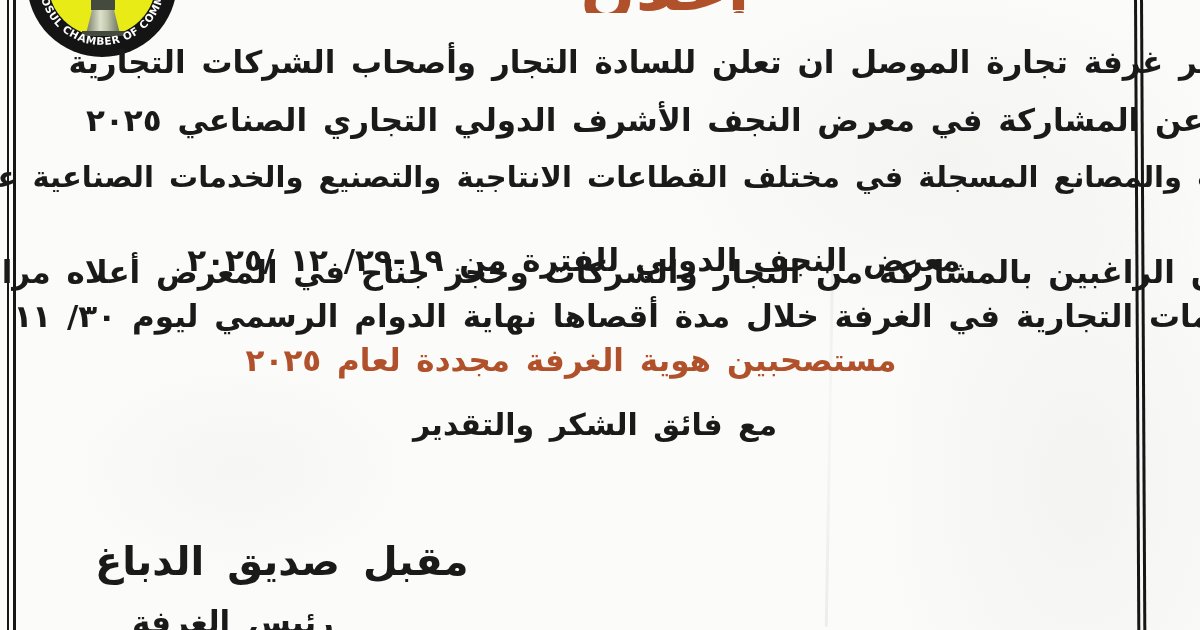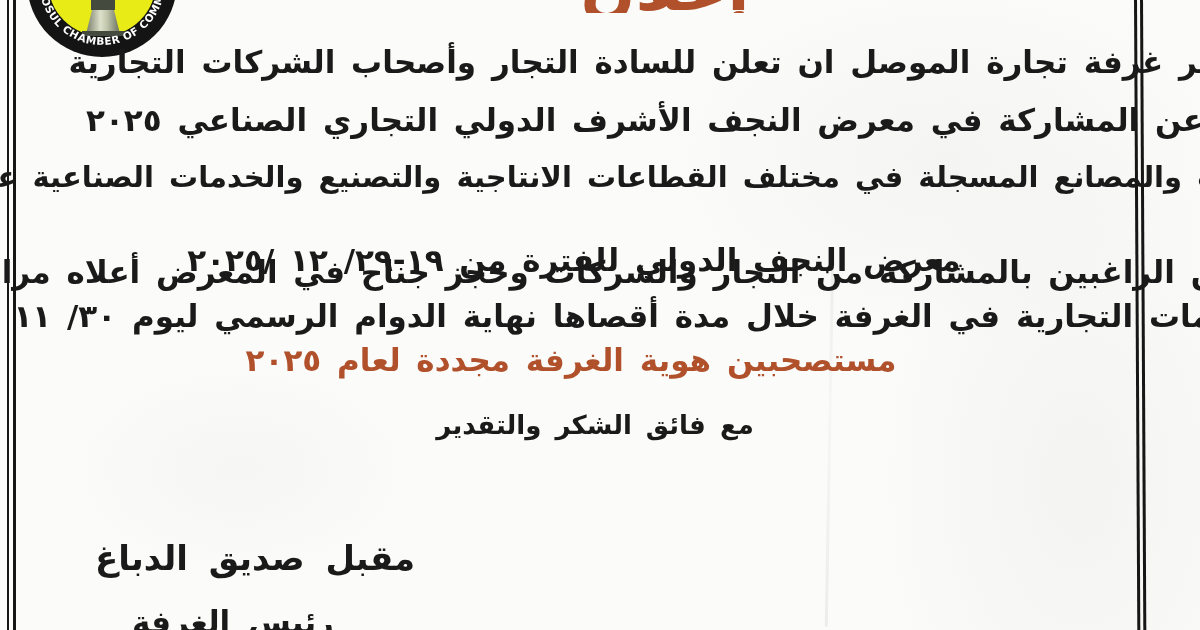--- a/index.html
+++ b/index.html
@@ -34,21 +34,21 @@
   .highlight{color:#b0512b;}
   .cut-title{
     position:absolute;left:545px;top:0;width:240px;height:13px;
     overflow:hidden;
   }
   .cut-title .inner{
     position:absolute;bottom:-7px;width:100%;text-align:center;
     direction:rtl;font-size:64px;line-height:1;font-weight:bold;color:#b0512b;
   }
   .sig-name{position:absolute;left:95px;top:538px;direction:rtl;white-space:nowrap;
-    color:#1a1a1a;font-weight:bold;font-size:34px;word-spacing:9px;}
+    color:#1a1a1a;font-weight:bold;font-size:40px;word-spacing:9px;}
   .sig-title{position:absolute;left:132px;top:604px;direction:rtl;white-space:nowrap;
     color:#1a1a1a;font-weight:bold;font-size:31px;word-spacing:7px;}
   .logo-svg{position:absolute;left:20px;top:0;width:170px;height:58px;}
 </style>
 </head>
 <body>
 
 <div class="scan-noise"></div>
 
 <div class="vline" style="left:7px;top:0;width:2px;height:630px;"></div>
@@ -86,16 +86,16 @@
   <div class="inner">إعلان</div>
 </div>
 
 <div class="ar sz-body" style="left:655px;top:42px;">يسر غرفة تجارة الموصل ان تعلن للسادة التجار وأصحاب الشركات التجارية</div>
 <div class="ar sz-body" style="left:645px;top:100px;">عن المشاركة في معرض النجف الأشرف الدولي التجاري الصناعي ٢٠٢٥</div>
 <div class="ar" style="left:600px;top:158px;font-size:29px;line-height:38px;">للشركات والمصانع المسجلة في مختلف القطاعات الانتاجية والتصنيع والخدمات الصناعية على ارض</div>
 <div class="ar sz-body" style="left:574px;top:200px;margin-top:40px;">معرض النجف الدولي للفترة من ١٩-٢٩/ ١٢ /٢٠٢٥</div>
 <div class="ar sz-body" style="left:598px;top:252px;">راجين من الراغبين بالمشاركة من التجار والشركات وحجز جناح في المعرض أعلاه مراجعة قسم</div>
 <div class="ar sz-body" style="left:592px;top:296px;">الخدمات التجارية في الغرفة خلال مدة أقصاها نهاية الدوام الرسمي ليوم ٣٠/ ١١ /٢٠٢٥</div>
 <div class="ar sz-body highlight" style="left:571px;top:340px;">مستصحبين هوية الغرفة مجددة لعام ٢٠٢٥</div>
-<div class="ar" style="left:595px;top:408px;font-size:26px;line-height:34px;">مع فائق الشكر والتقدير</div>
+<div class="ar" style="left:595px;top:408px;font-size:30px;line-height:34px;">مع فائق الشكر والتقدير</div>
 
 <div class="sig-name">مقبل صديق الدباغ</div>
 <div class="sig-title">رئيس الغرفة</div>
 
 </body></html>

